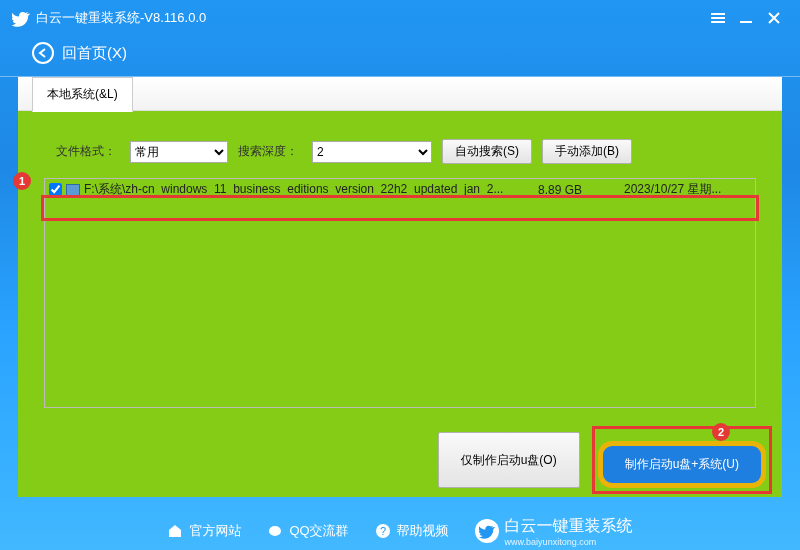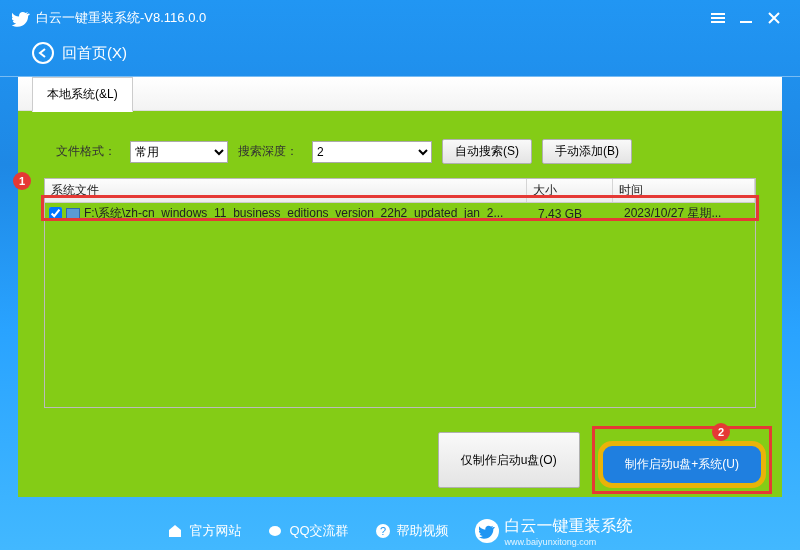--- a/index.html
+++ b/index.html
@@ -92,30 +92,25 @@
     <select class="sel-format"><option>常用</option></select>
     <label>搜索深度：</label>
     <select class="sel-depth"><option>2</option></select>
     <button class="btn-gray">自动搜索(S)</button>
     <button class="btn-gray">手动添加(B)</button>
   </div>
 
   <div class="marker" style="top:172px;left:13px">1</div>
 
   <div class="tablewrap">
-    <div class="thead">
-      <div class="col-file">系统文件</div>
-      <div class="col-size">大小</div>
-      <div class="col-time">时间</div>
-    </div>
     <div class="row">
       <input type="checkbox" class="ck" checked="" style="">
       <span class="drive-icon"></span>
       <span class="fname">F:\系统\zh-cn_windows_11_business_editions_version_22h2_updated_jan_2...</span>
-      <span class="fsize">7.43 GB</span>
+      <span class="fsize">8.89 GB</span>
       <span class="ftime">2023/10/27 星期...</span>
     </div>
     <div class="highlight-red" style="top:16px;left:-4px;right:-4px;height:26px"></div>
   </div>
 
   <div class="marker" style="top:423px;right:70px">2</div>
 
   <div class="bottom-btns">
     <button class="btn-gray big">仅制作启动u盘(O)</button>
     <div style="position:relative">

